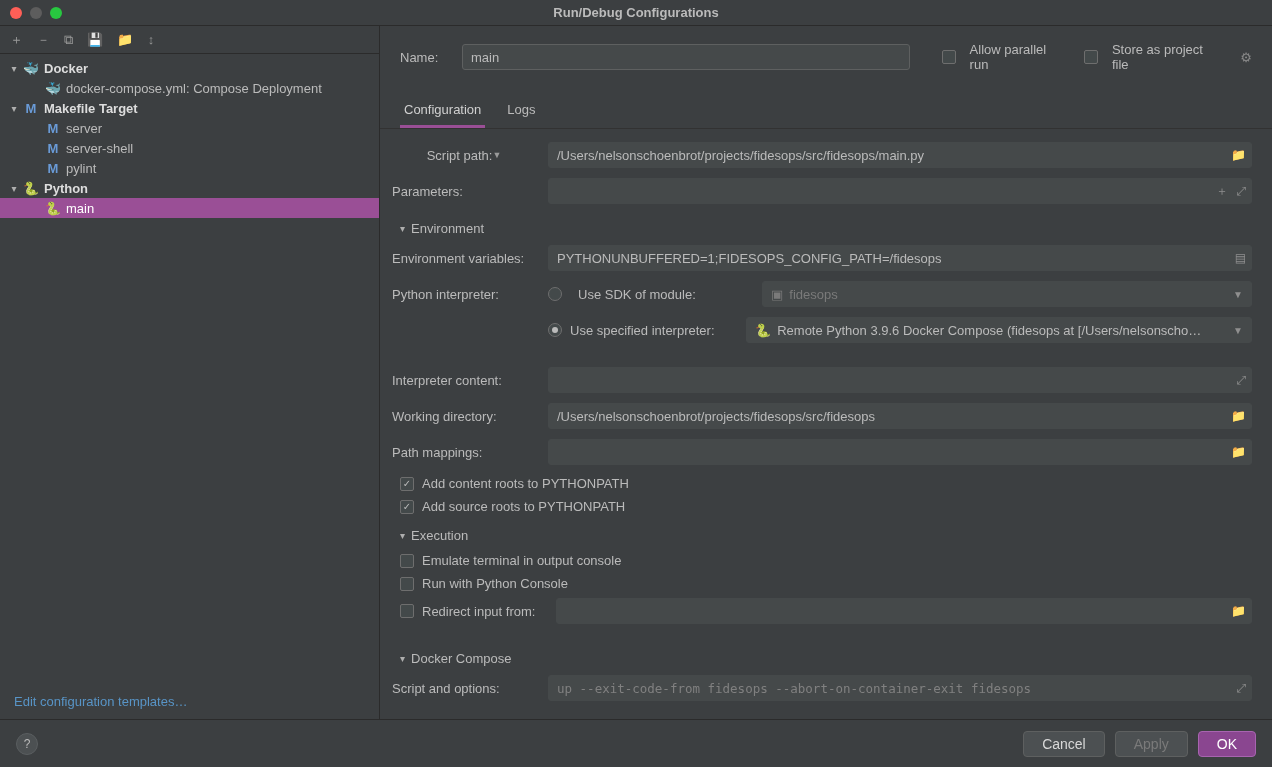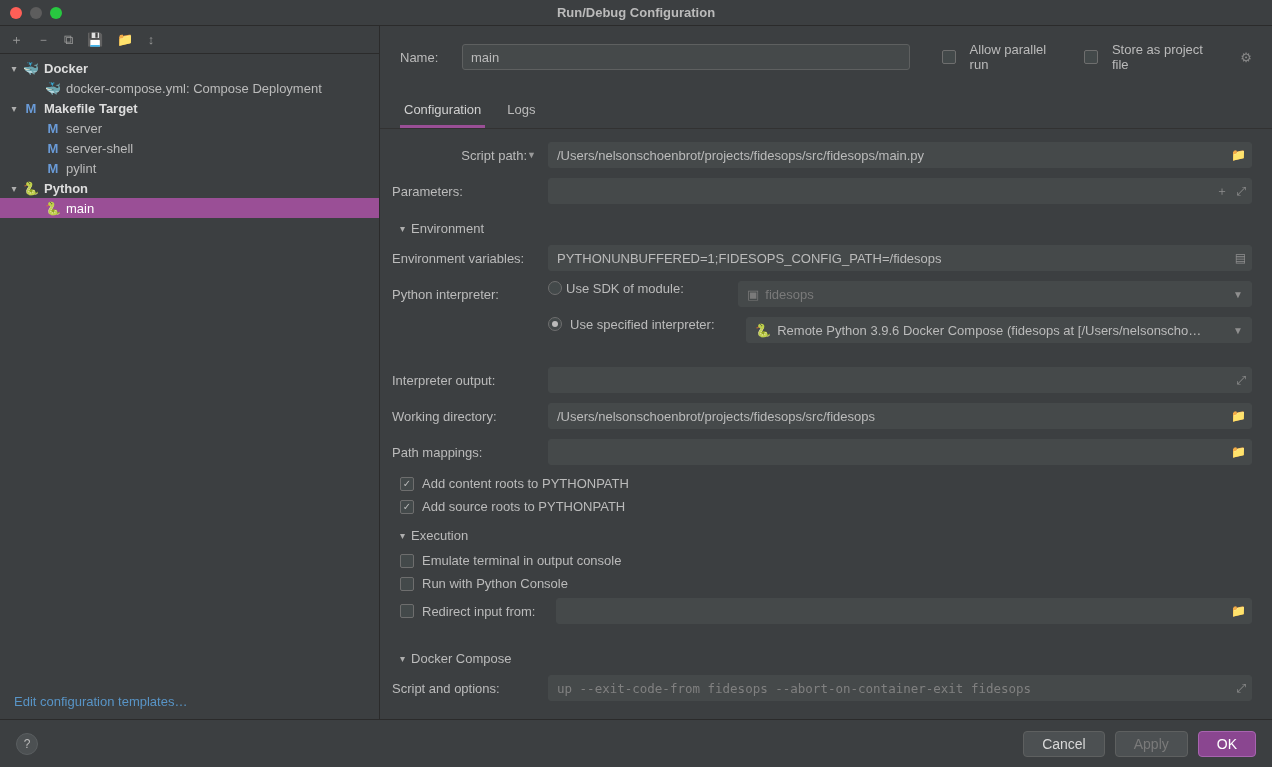--- a/index.html
+++ b/index.html
@@ -163,27 +163,27 @@
     min-height: 32px;
     margin-bottom: 4px;
   }
   .form-label {
     width: 156px;
     padding-left: 0;
     color: #bbbbbb;
     font-size: 13px;
   }
   .form-label.withdrop {
-    display: flex; align-items: center; justify-content: flex-end; padding-right: 12px;
+    display: flex; align-items: center; justify-content: center; padding-right: 12px;
   }
   .form-field {
     flex: 1;
     position: relative;
     display: flex;
-    align-items: flex-start;
+    align-items: center;
     gap: 6px;
   }
   .wide-input {
     flex: 1;
     background: #45494a;
     border: 1px solid #45494a;
     color: #bbbbbb;
     height: 26px;
     padding: 0 26px 0 8px;
     font-size: 13px;
@@ -284,21 +284,21 @@
 </style>
 </head>
 <body>
 
 <div class="titlebar">
   <div class="traffic-lights">
     <div class="traffic-light tl-close"></div>
     <div class="traffic-light tl-min"></div>
     <div class="traffic-light tl-max"></div>
   </div>
-  <div class="titlebar-title">Run/Debug Configuration</div>
+  <div class="titlebar-title">Run/Debug Configurations</div>
 </div>
 
 <div class="main-layout">
   <div class="sidebar">
     <div class="sidebar-toolbar">
       <span class="tb-icon">＋</span>
       <span class="tb-icon">－</span>
       <span class="tb-icon">⧉</span>
       <span class="tb-icon">💾</span>
       <span class="tb-icon">📁</span>
@@ -398,21 +398,21 @@
       <div class="form-row">
         <div class="form-label">Environment variables:</div>
         <div class="form-field">
           <input class="wide-input" value="PYTHONUNBUFFERED=1;FIDESOPS_CONFIG_PATH=/fidesops" style="">
           <span class="trail-icon">▤</span>
         </div>
       </div>
 
       <div class="form-row">
         <div class="form-label">Python interpreter:</div>
-        <div class="form-field" style="gap:4px">
+        <div class="form-field" style="gap:16px">
           <span class="radio"></span>
           <span style="width:168px">Use SDK of module:</span>
           <div class="dropdown disabled">
             <span>▣</span>
             <span>fidesops</span>
             <span class="dd-arrow">▼</span>
           </div>
         </div>
       </div>
 
@@ -425,21 +425,21 @@
             <span>🐍</span>
             <span>Remote Python 3.9.6 Docker Compose (fidesops at [/Users/nelsonscho…</span>
             <span class="dd-arrow">▼</span>
           </div>
         </div>
       </div>
 
       <div style="height:14px"></div>
 
       <div class="form-row">
-        <div class="form-label">Interpreter output:</div>
+        <div class="form-label">Interpreter content:</div>
         <div class="form-field">
           <input class="wide-input" value="" style="">
           <span class="trail-icon">⤢</span>
         </div>
       </div>
 
       <div class="form-row">
         <div class="form-label">Working directory:</div>
         <div class="form-field">
           <input class="wide-input" value="/Users/nelsonschoenbrot/projects/fidesops/src/fidesops" style="">

